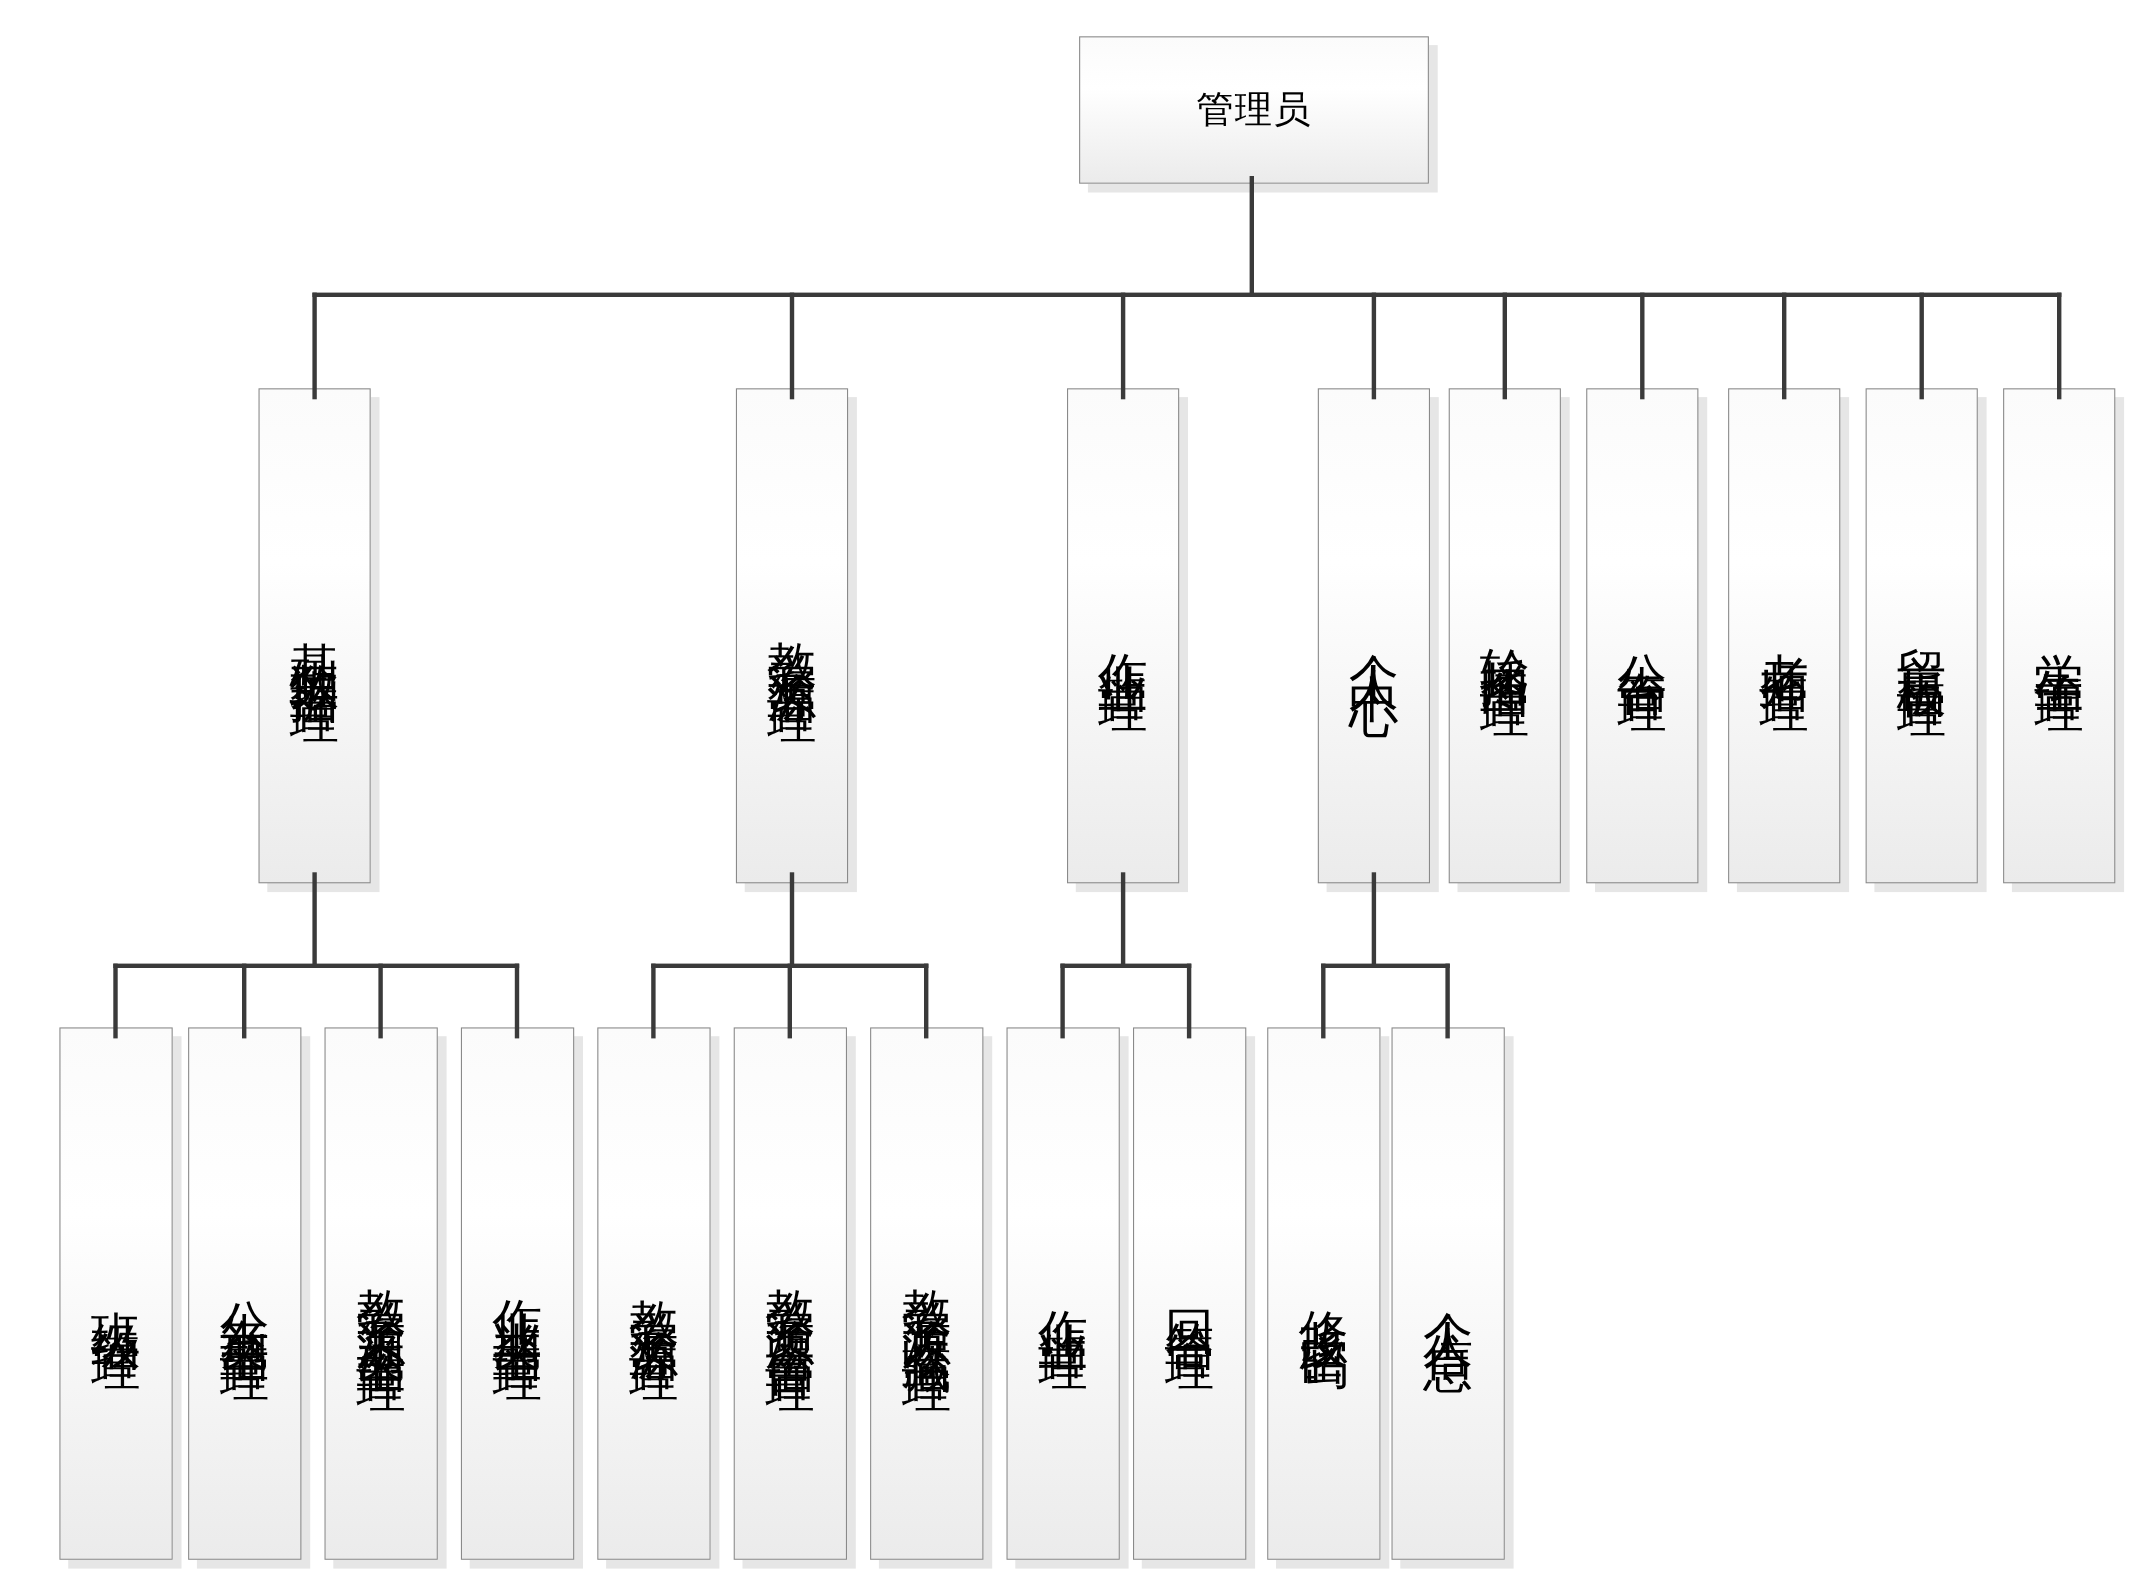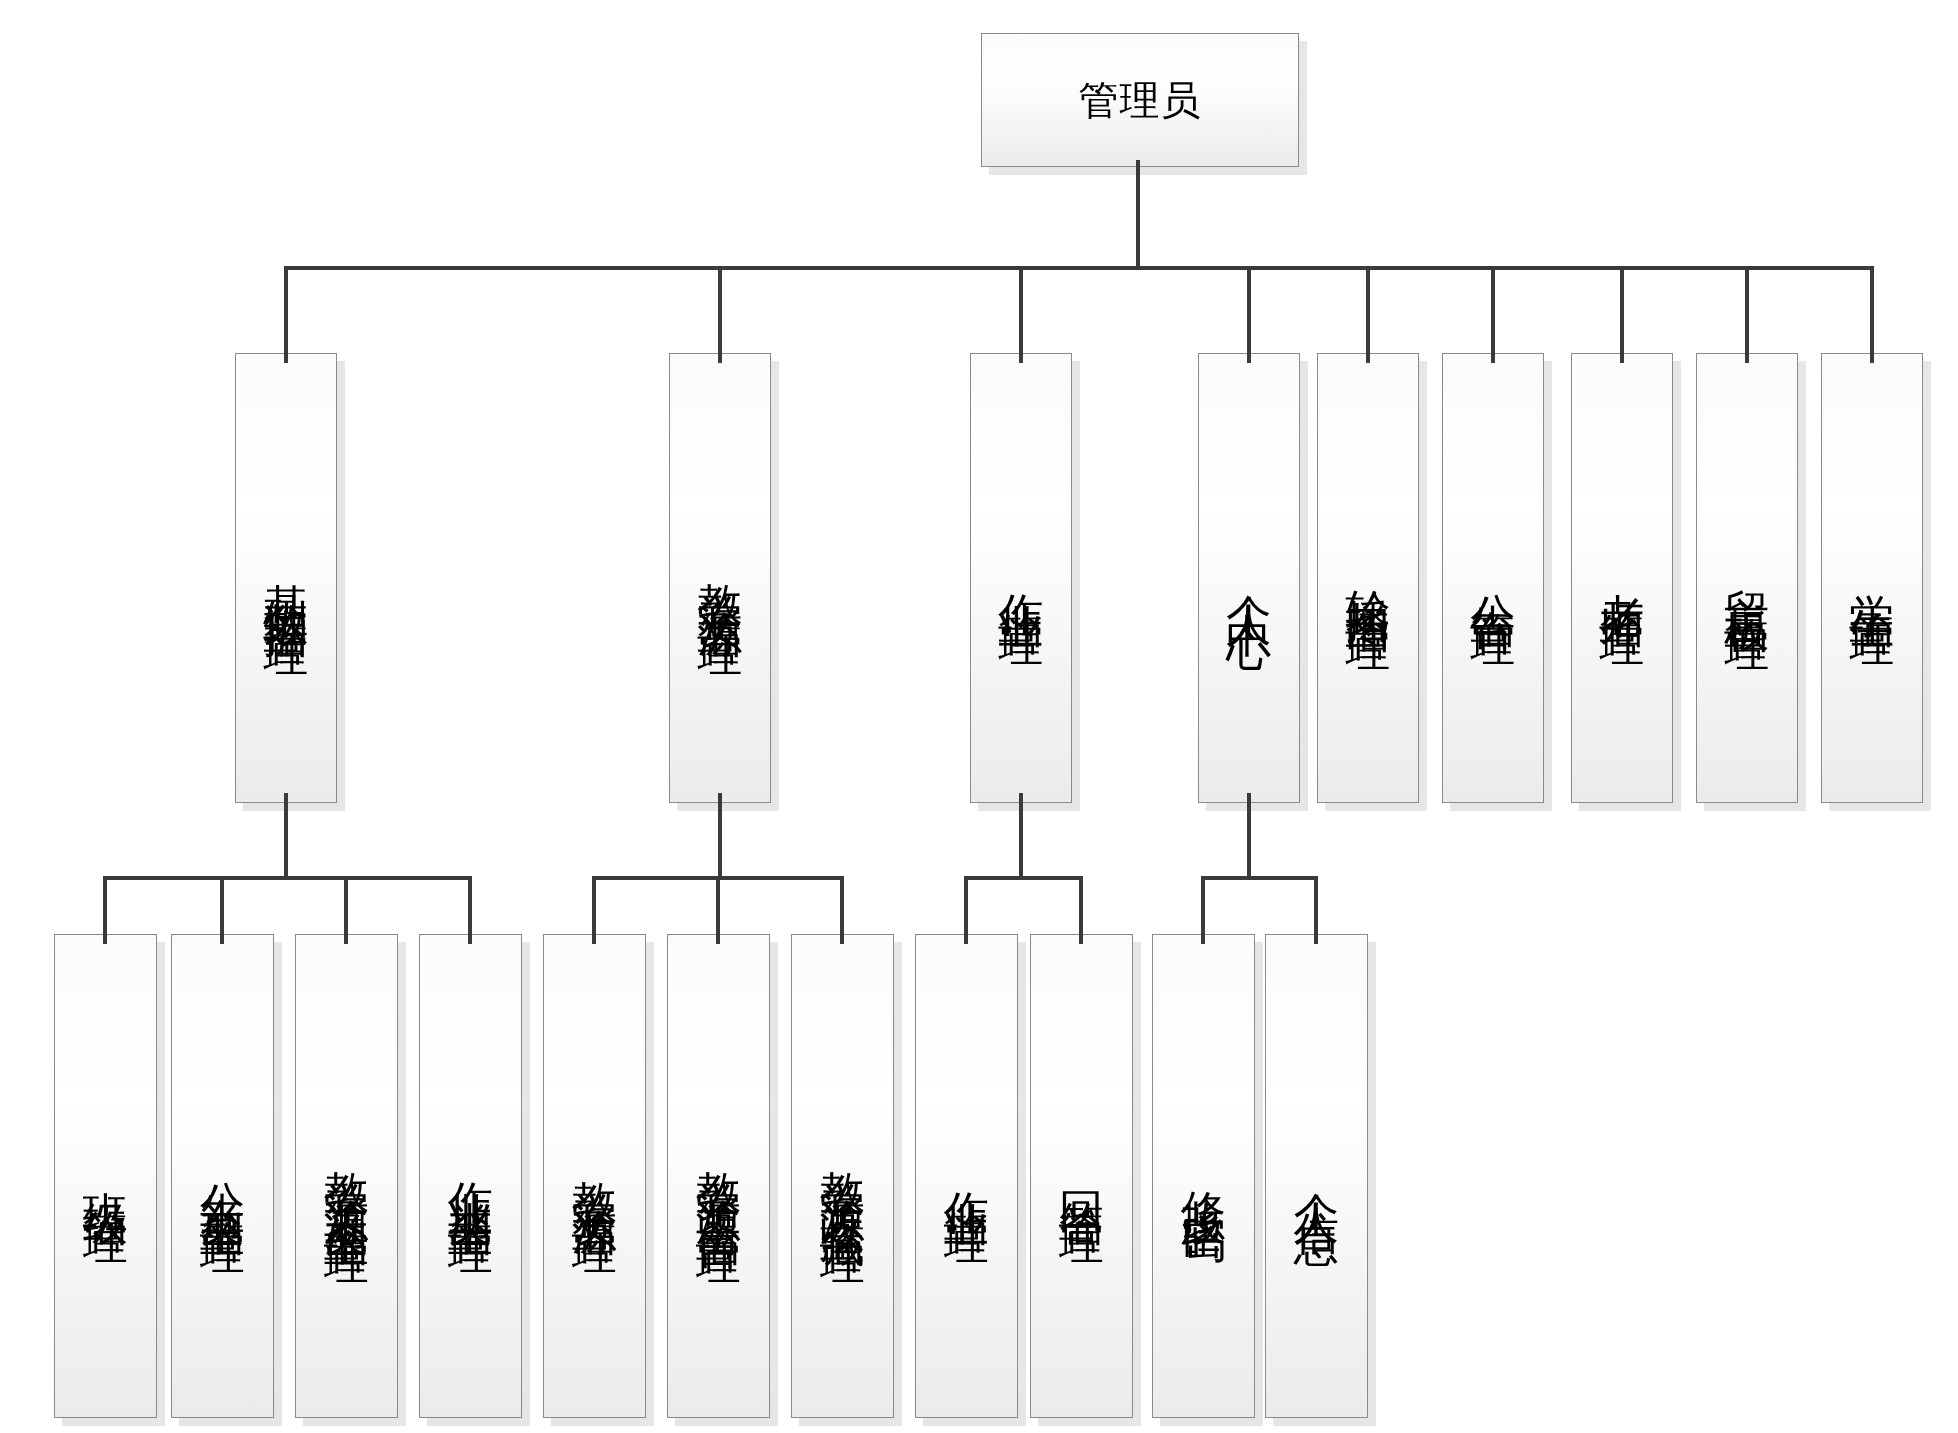--- a/index.html
+++ b/index.html
@@ -13,21 +13,21 @@
   .node{
     position:absolute;
     box-sizing:border-box;
     border:1px solid #8a8a8a;
     background:linear-gradient(180deg,#fbfbfb 0%,#ffffff 35%,#ebebeb 100%);
     box-shadow:8px 8px 0 #e6e6e6;
     display:flex;align-items:center;justify-content:center;
     color:#000000;
     z-index:1;
   }
-  .root-node{font-size:40px;letter-spacing:1px;}
+  .root-node{font-size:34px;letter-spacing:1px;}
   .vtext{
     writing-mode:vertical-rl;
     text-orientation:upright;
     font-size:45px;
     letter-spacing:10px;
     line-height:1.1;
   }
   .line{position:absolute;background:#3a3a3a;z-index:2;}
   .line-v{width:4px;}
   .line-h{height:4px;}

